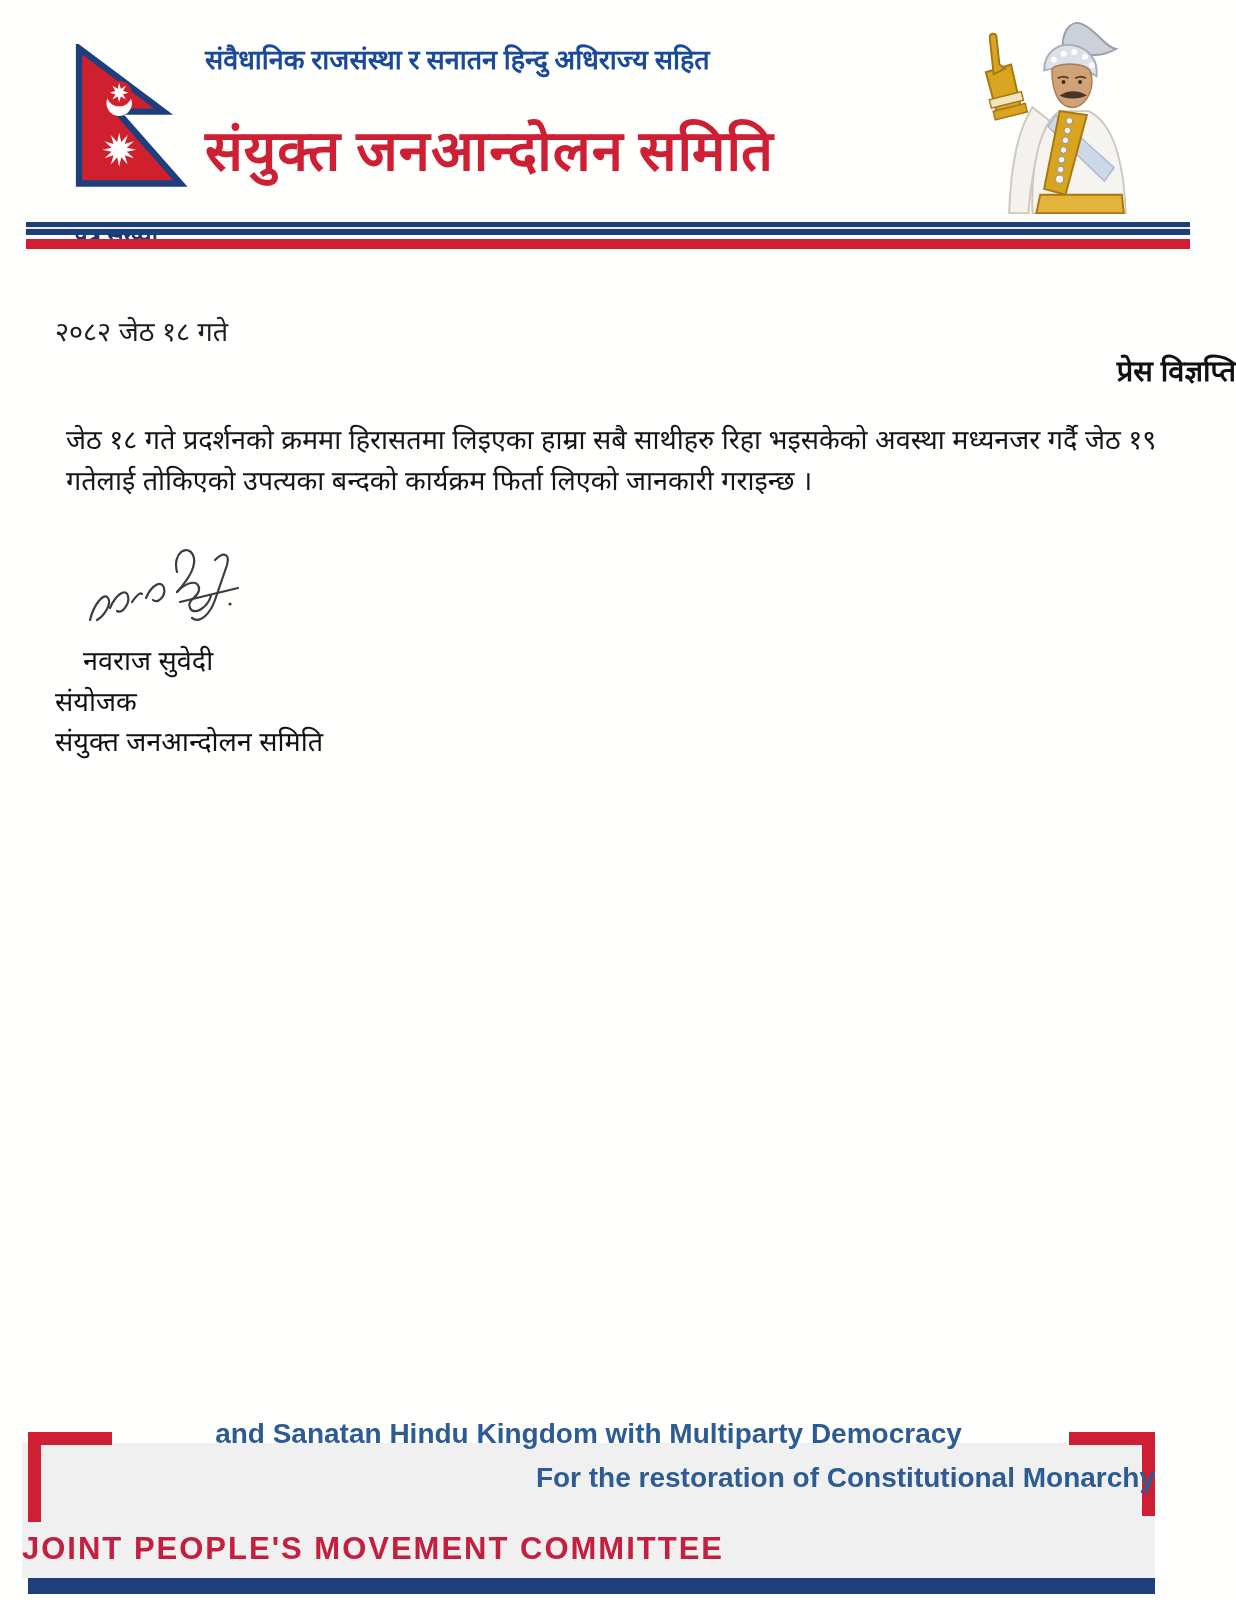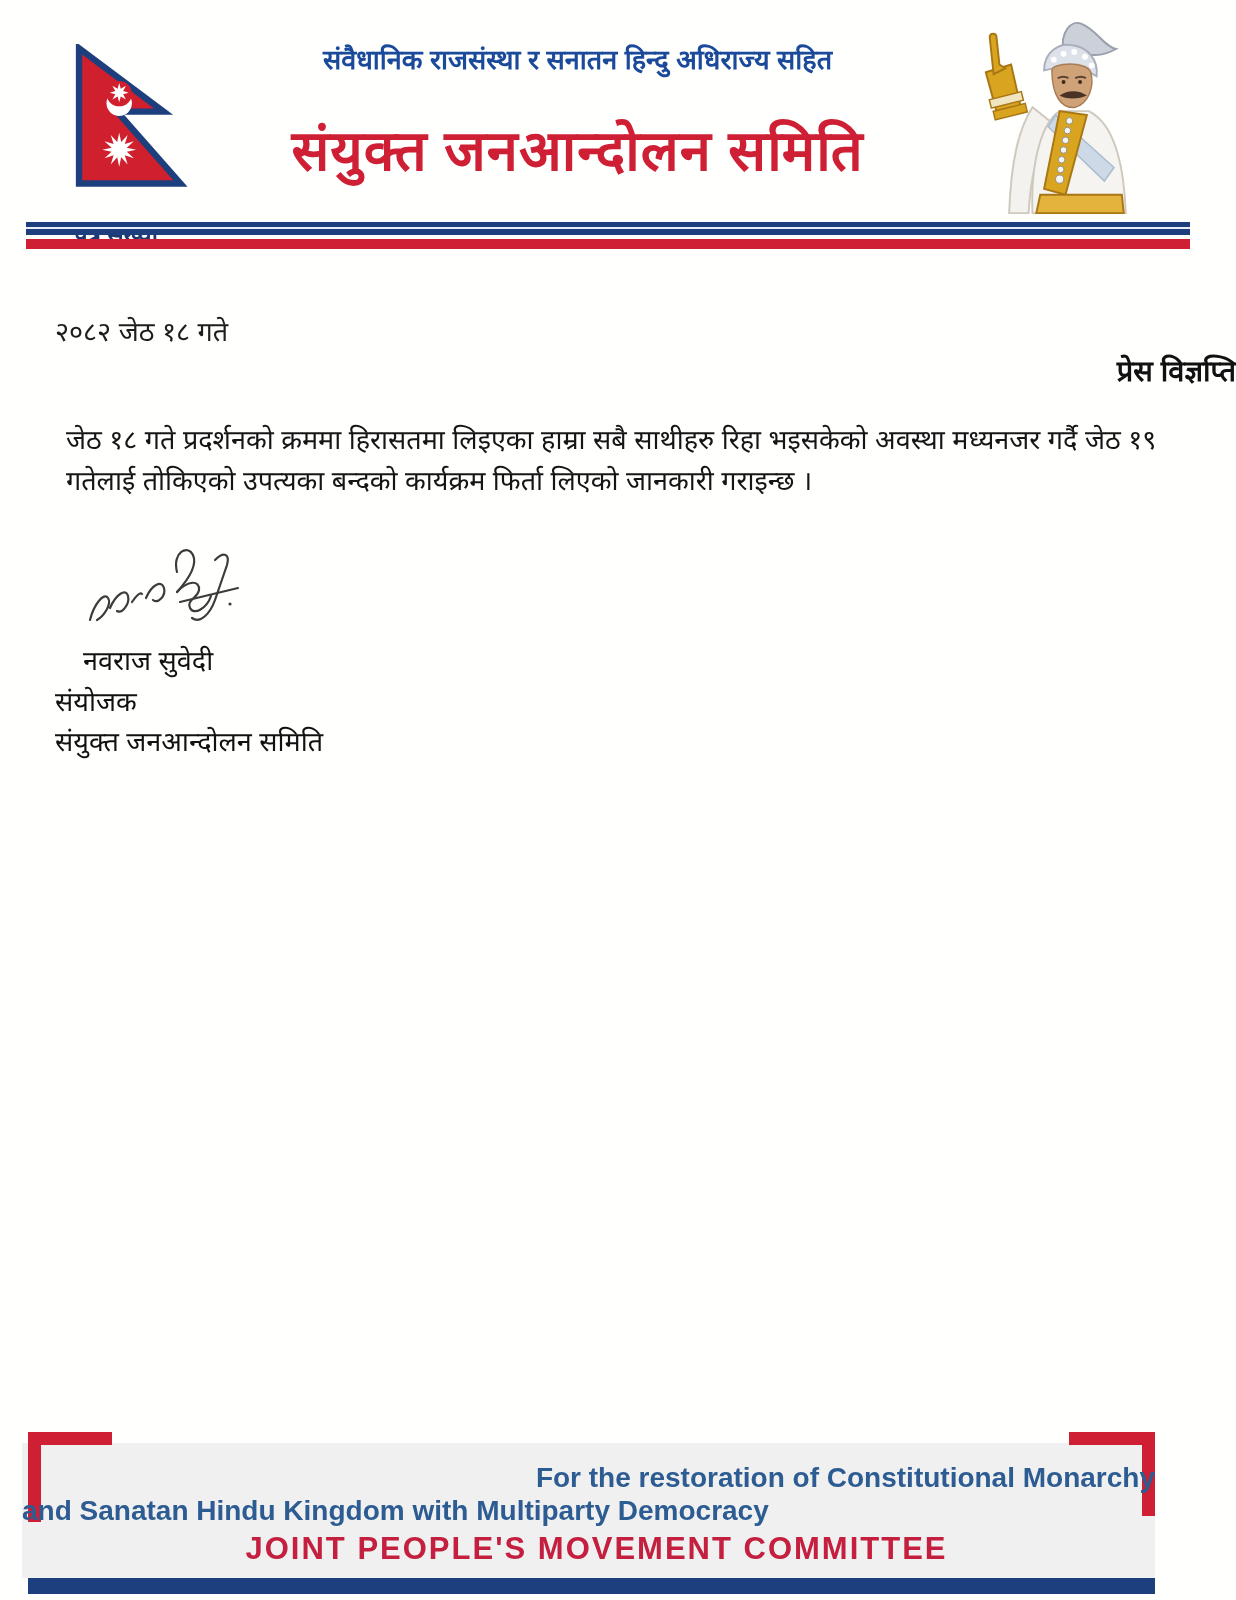--- a/index.html
+++ b/index.html
@@ -10,42 +10,42 @@
   *{margin:0;padding:0;box-sizing:border-box;}
   html,body{background:#ffffff;}
   .page{
     position:relative;width:1236px;height:1600px;background:#fffffe;
     font-family:"Liberation Sans","DejaVu Sans",sans-serif;color:var(--ink);
     overflow:hidden;
   }
   
   .flag{position:absolute;left:68px;top:44px;width:132px;height:148px;}
   .king{position:absolute;left:948px;top:14px;width:200px;height:204px;}
-  .head-center{position:absolute;left:205px;top:0;width:745px;height:230px;text-align:center;}
+  .head-center{position:absolute;left:205px;top:0;width:745px;height:230px;text-align:left;font-family:Liberation Serif, serif;}
   .head-line1{position:absolute;left:0;top:40px;width:100%;font-size:27px;font-weight:bold;color:var(--header_blue);}
   .head-line2{position:absolute;left:0;top:80px;width:100%;font-size:27px;font-weight:bold;color:var(--header_blue);}
   .org-title{position:absolute;left:0;top:110px;width:100%;font-size:56px;font-weight:bold;color:var(--crimson);letter-spacing:1px;white-space:nowrap;}
   .meta-left{position:absolute;left:74px;top:186px;font-size:24px;font-weight:bold;color:var(--meta_blue);margin-top:31px;}
   .meta-est{position:absolute;left:0;top:186px;width:100%;font-size:24px;font-weight:bold;color:var(--meta_blue);}
   .rule-blue{position:absolute;left:26px;top:222px;width:1164px;height:13px;
     background:linear-gradient(180deg,var(--navy) 0 5px,#e9edf5 5px 7px,var(--navy) 7px 13px);}
   .rule-red{position:absolute;left:26px;top:239px;width:1164px;height:10px;background:var(--crimson);}
   
   .date-line{position:absolute;left:55px;top:312px;font-size:27px;color:var(--ink);}
   .press-title{position:absolute;left:0;top:350px;width:1236px;text-align:right;font-size:29px;font-weight:bold;color:#111;}
   .body-par{position:absolute;left:55px;top:420px;width:1115px;font-size:27px;line-height:41px;color:#151515;margin-left:11px;}
   .signature{position:absolute;left:80px;top:538px;width:170px;height:100px;}
   .sig-name{position:absolute;left:55px;top:641px;font-size:27px;color:#111;margin-left:28px;}
   .sig-role{position:absolute;left:55px;top:682px;font-size:27px;color:#111;}
   .sig-org{position:absolute;left:55px;top:722px;font-size:27px;color:#111;}
   
   .band{position:absolute;left:22px;top:1443px;width:1133px;height:135px;background:var(--band_gray);}
   .band-l1{position:absolute;left:22px;top:1462px;width:1133px;text-align:right;font-size:28px;font-weight:600;color:var(--footer_blue);}
-  .band-l2{position:absolute;left:22px;top:1495px;width:1133px;font-size:28px;font-weight:600;color:var(--footer_blue);}
-  .band-l3{position:absolute;left:30px;top:1531px;width:1133px;text-align:center;font-size:31px;font-weight:bold;letter-spacing:2px;color:var(--footer_red);}
+  .band-l2{position:absolute;left:22px;top:1418px;width:1133px;text-align:center;font-size:28px;font-weight:600;color:var(--footer_blue);}
+  .band-l3{position:absolute;left:22px;top:1531px;width:1133px;font-size:31px;font-weight:bold;letter-spacing:2px;color:var(--footer_red);}
   .brk{position:absolute;background:var(--crimson);}
   .brk-l-h{left:28px;top:1432px;width:84px;height:13px;}
   .brk-l-v{left:28px;top:1432px;width:13px;height:90px;}
   .brk-r-h{left:1069px;top:1432px;width:86px;height:13px;}
   .brk-r-v{left:1142px;top:1432px;width:13px;height:84px;}
   .bottom-bar{position:absolute;left:28px;top:1578px;width:1127px;height:16px;background:var(--navy);}
 </style>
 </head>
 <body>
 

